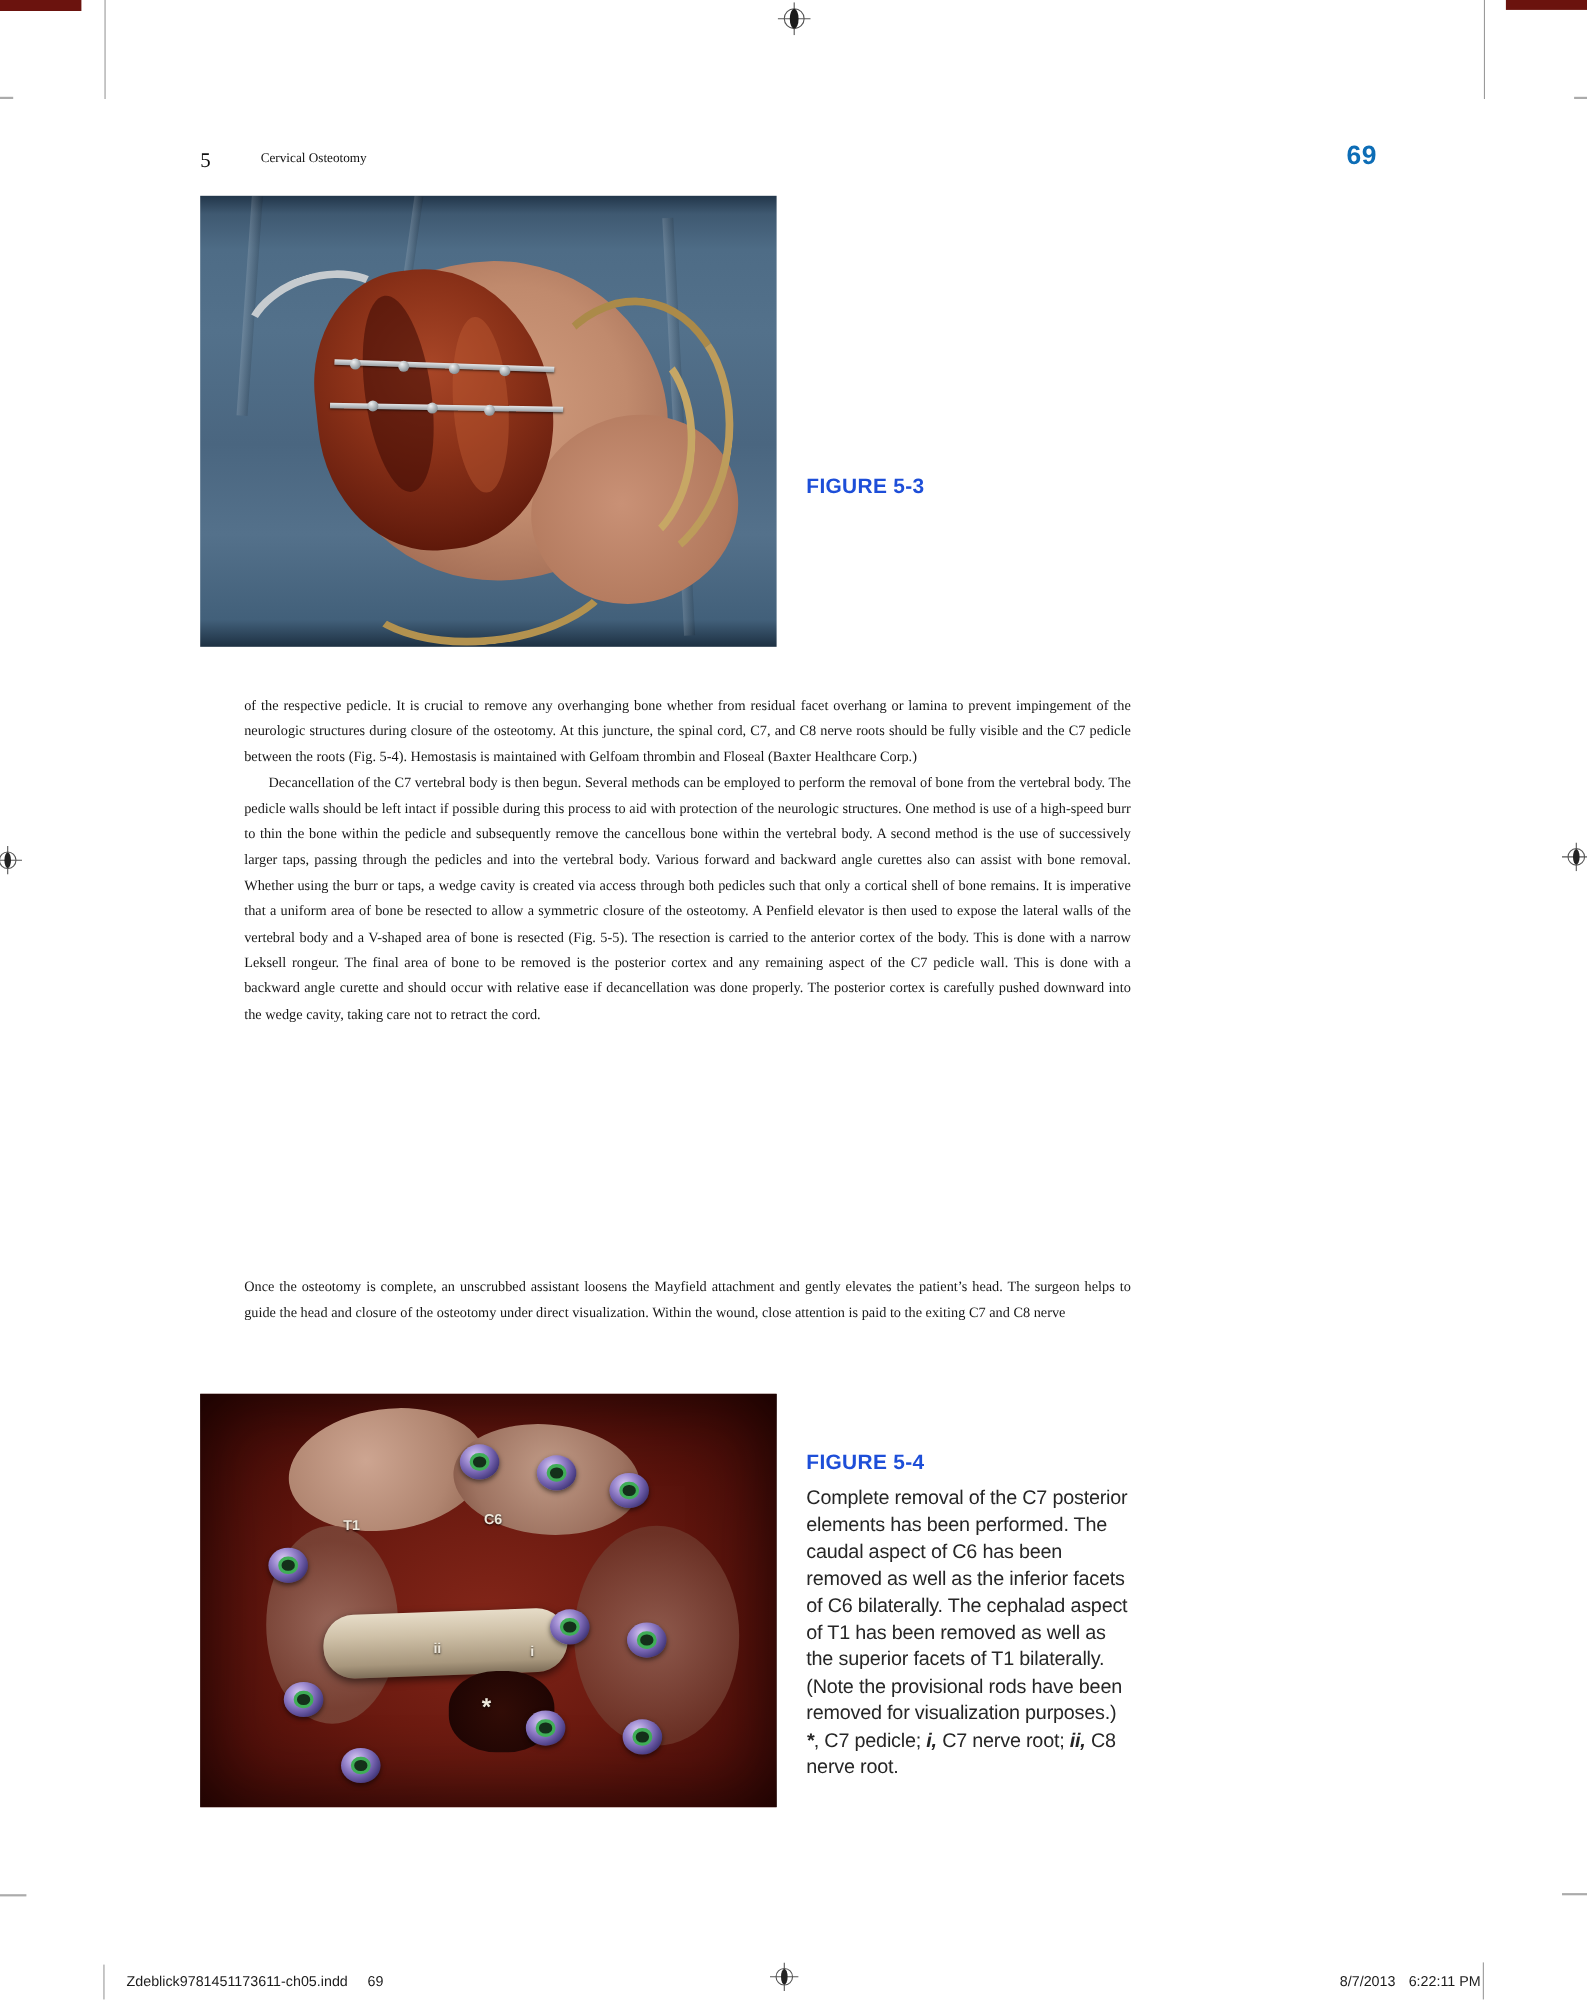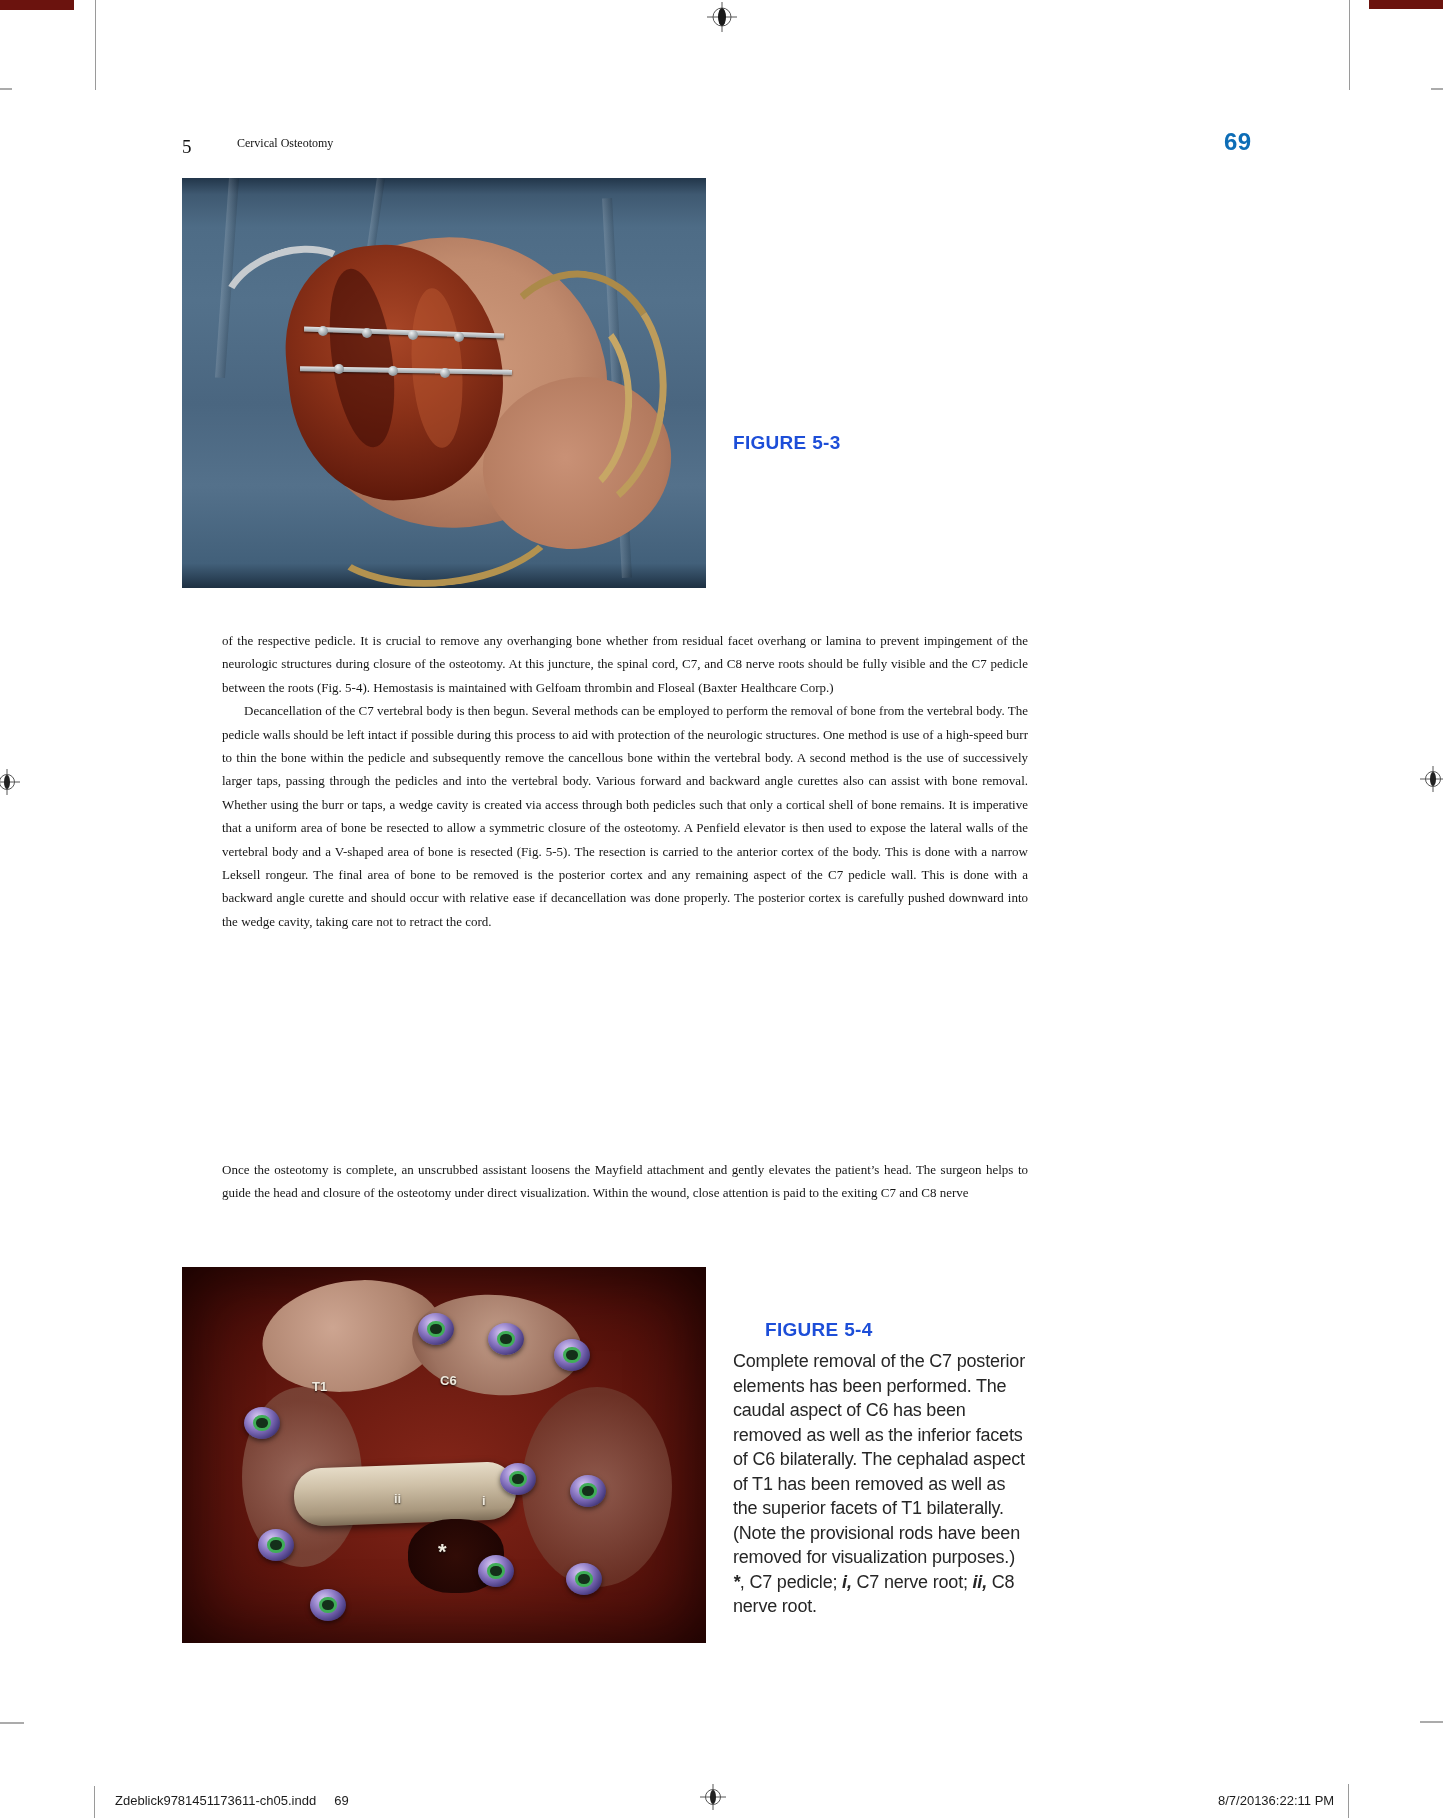--- a/index.html
+++ b/index.html
@@ -75,21 +75,21 @@
   .photo-label{position:absolute;color:#efe9dd;font-family:"Liberation Sans",sans-serif;
     font-weight:700;font-size:13px;text-shadow:0 1px 2px rgba(0,0,0,.85);text-align:right;}
   .star-label{font-size:22px;}
 
   
   .footer-left{position:absolute;left:115px;top:1793px;font-family:"Liberation Sans",sans-serif;
     font-size:13px;color:#1c1c1c;}
   .footer-left .pg{margin-left:18px;}
   .footer-right{position:absolute;left:1218px;top:1793px;font-family:"Liberation Sans",sans-serif;
     font-size:13px;color:#1c1c1c;}
-  .footer-right .tm{}
+  .footer-right .tm{margin-left:12px;}
 </style>
 </head>
 <body>
 
 <div id="page">
 
   <div class="colorbar" style="left:0;top:0;width:74px;height:10px;"></div>
   <div class="colorbar" style="left:1369px;top:0;width:74px;height:9px;"></div>
   <div class="cropline" style="left:95px;top:0;width:1px;height:90px;"></div>
   <div class="cropline" style="left:1349px;top:0;width:1px;height:90px;"></div>
@@ -183,21 +183,21 @@
     <div class="screw" style="left:296px;top:288px;"></div>
     <div class="screw" style="left:384px;top:296px;"></div>
     <div class="arc" style="left:-50px;top:270px;width:210px;height:170px;border-bottom-color:#a8874a;transform:rotate(18deg);"></div>
     <span class="photo-label" style="left:130px;top:112px;">T1</span>
     <span class="photo-label" style="left:258px;top:106px;">C6</span>
     <span class="photo-label" style="left:212px;top:224px;">ii</span>
     <span class="photo-label" style="left:300px;top:226px;">i</span>
     <span class="photo-label star-label" style="left:256px;top:272px;">*</span>
   </div>
 
-  <div class="figlabel" style="top:1319px;margin-left:32px;">FIGURE 5-4</div>
+  <div class="figlabel" style="top:1319px;">FIGURE 5-4</div>
   <div class="figcap" style="top:1349px;width:294px;">
     <span>Complete removal of the C7 posterior elements has been performed. The caudal aspect of C6 has been removed as well as the inferior facets of C6 bilaterally. The cephalad aspect of T1 has been removed as well as the superior facets of T1 bilaterally. (Note the provisional rods have been removed for visualization purposes.) </span><span class="bi">*</span><span>, C7 pedicle; </span><span class="bi">i,</span><span> C7 nerve root; </span><span class="bi">ii,</span><span> C8 nerve root.</span>
   </div>
 
   <div class="footer-left">
     <span>Zdeblick9781451173611-ch05.indd</span><span class="pg">69</span>
   </div>
   <div class="footer-right">
     <span>8/7/2013</span><span class="tm">6:22:11 PM</span>
   </div>

